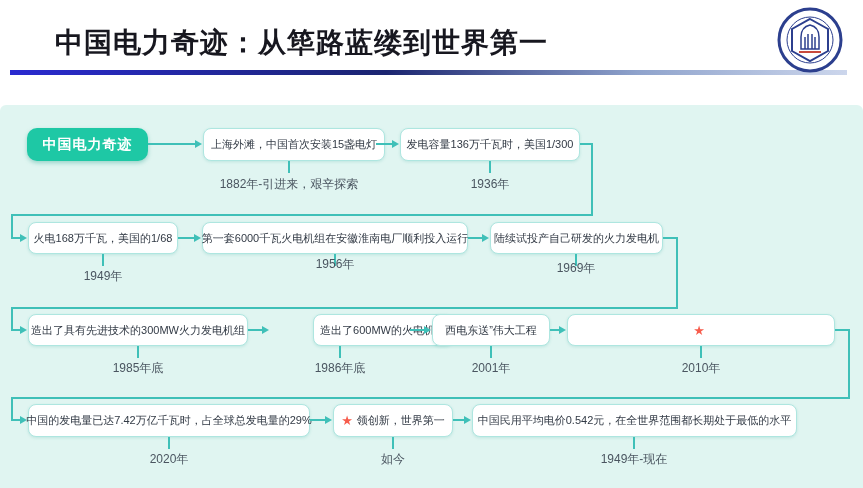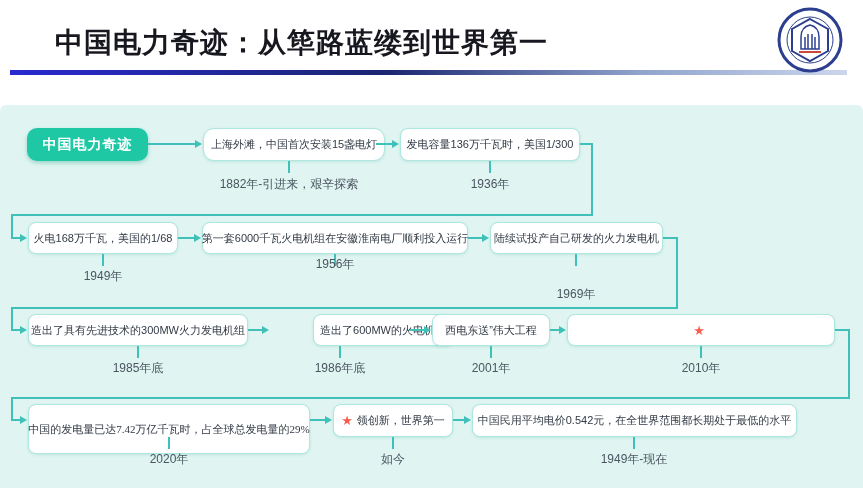--- a/index.html
+++ b/index.html
@@ -33,33 +33,33 @@
     padding:0 4px;white-space:nowrap;
   }
   .node.root{
     background:#1ec8a5;border:none;border-radius:10px;
     color:#ffffff;font-weight:700;font-size:14px;letter-spacing:1px;
     box-shadow:0 2px 4px rgba(20,150,130,0.35);
   }
   .star{color:#f75c4c;font-size:13px;margin-right:4px;line-height:1;}
   
   .n0{left:27px;top:128px;width:121px;height:33px;}
-  .n1{left:203px;top:128px;width:182px;height:33px;border-radius:11px;}
+  .n1{left:203px;top:128px;width:182px;height:33px;}
   .n2{left:400px;top:128px;width:180px;height:33px;}
   
   .n3{left:28px;top:222px;width:150px;height:32px;}
   .n4{left:202px;top:222px;width:266px;height:32px;}
   .n5{left:490px;top:222px;width:173px;height:32px;}
   
   .n6{left:28px;top:314px;width:220px;height:32px;}
   .n7{left:270px;top:314px;width:140px;height:32px;margin-left:43px;}
   .n8{left:432px;top:314px;width:118px;height:32px;}
   .n9{left:567px;top:314px;width:268px;height:32px;}
   
-  .n10{left:28px;top:404px;width:282px;height:50px;font-family:Liberation Serif, serif;}
+  .n10{left:28px;top:404px;width:282px;height:33px;}
   .n11{left:333px;top:404px;width:120px;height:33px;}
   .n12{left:472px;top:404px;width:325px;height:33px;}
   
   .hline,.vline{position:absolute;background:#3fc0b8;}
   .hline{height:2px;}
   .vline{width:2px;}
   .ah{
     position:absolute;width:0;height:0;
     border-top:4px solid transparent;border-bottom:4px solid transparent;
     border-left:7px solid #3fc0b8;
@@ -184,20 +184,20 @@
 <div class="stem" style="left:490px;top:346px;"></div>
 <div class="stem" style="left:700px;top:346px;"></div>
 <div class="stem" style="left:168px;top:437px;"></div>
 <div class="stem" style="left:392px;top:437px;"></div>
 <div class="stem" style="left:633px;top:437px;"></div>
 
 <div class="ylabel" style="left:289px;top:176px;">1882年-引进来，艰辛探索</div>
 <div class="ylabel" style="left:490px;top:176px;">1936年</div>
 <div class="ylabel" style="left:103px;top:268px;">1949年</div>
 <div class="ylabel" style="left:335px;top:256px;">1956年</div>
-<div class="ylabel" style="left:576px;top:286px;">1969年</div>
+<div class="ylabel" style="left:576px;top:260px;">1969年</div>
 <div class="ylabel" style="left:138px;top:360px;">1985年底</div>
 <div class="ylabel" style="left:340px;top:360px;">1986年底</div>
 <div class="ylabel" style="left:491px;top:360px;">2001年</div>
 <div class="ylabel" style="left:701px;top:360px;">2010年</div>
 <div class="ylabel" style="left:169px;top:451px;">2020年</div>
 <div class="ylabel" style="left:393px;top:451px;">如今</div>
 <div class="ylabel" style="left:634px;top:451px;">1949年-现在</div>
 
 </body></html>

